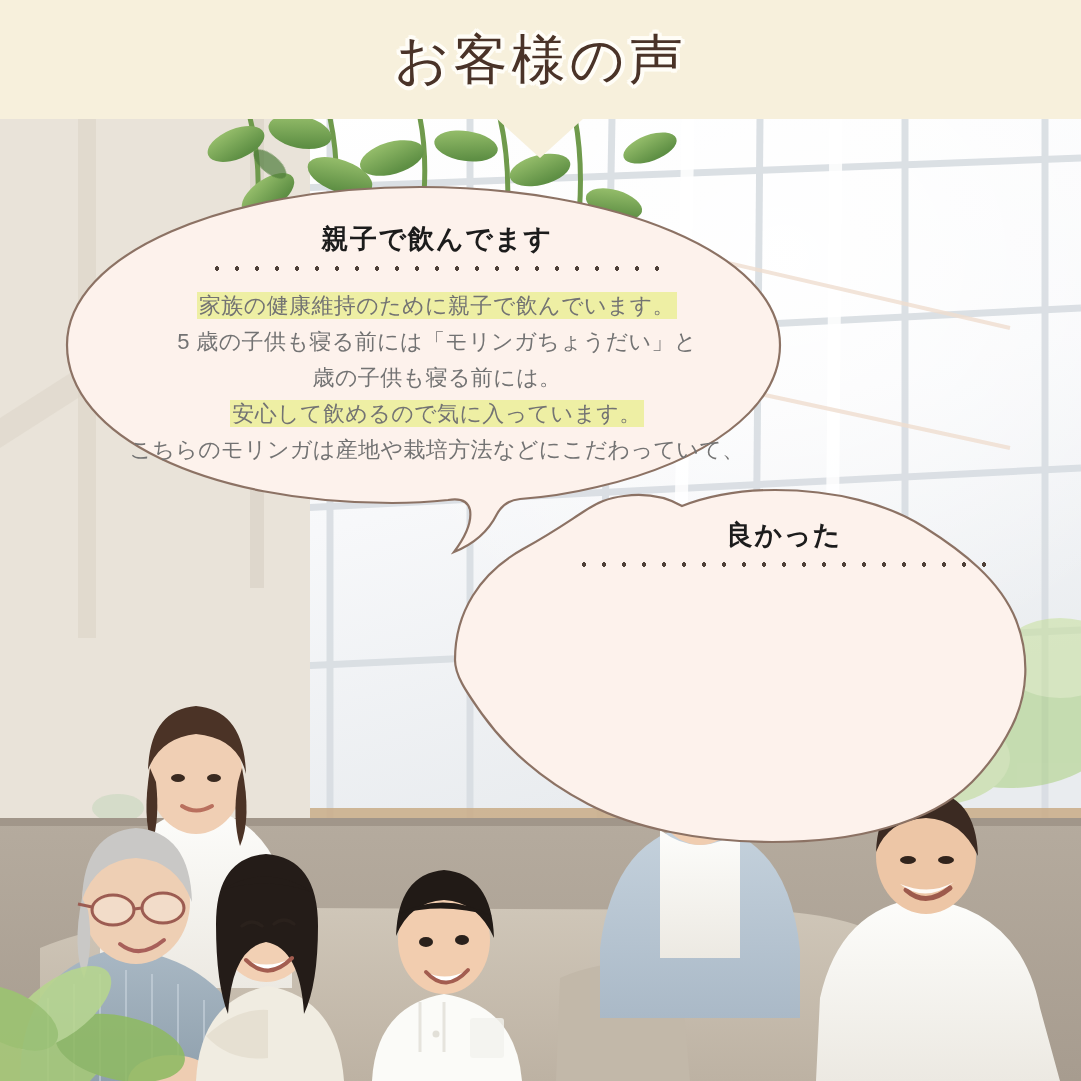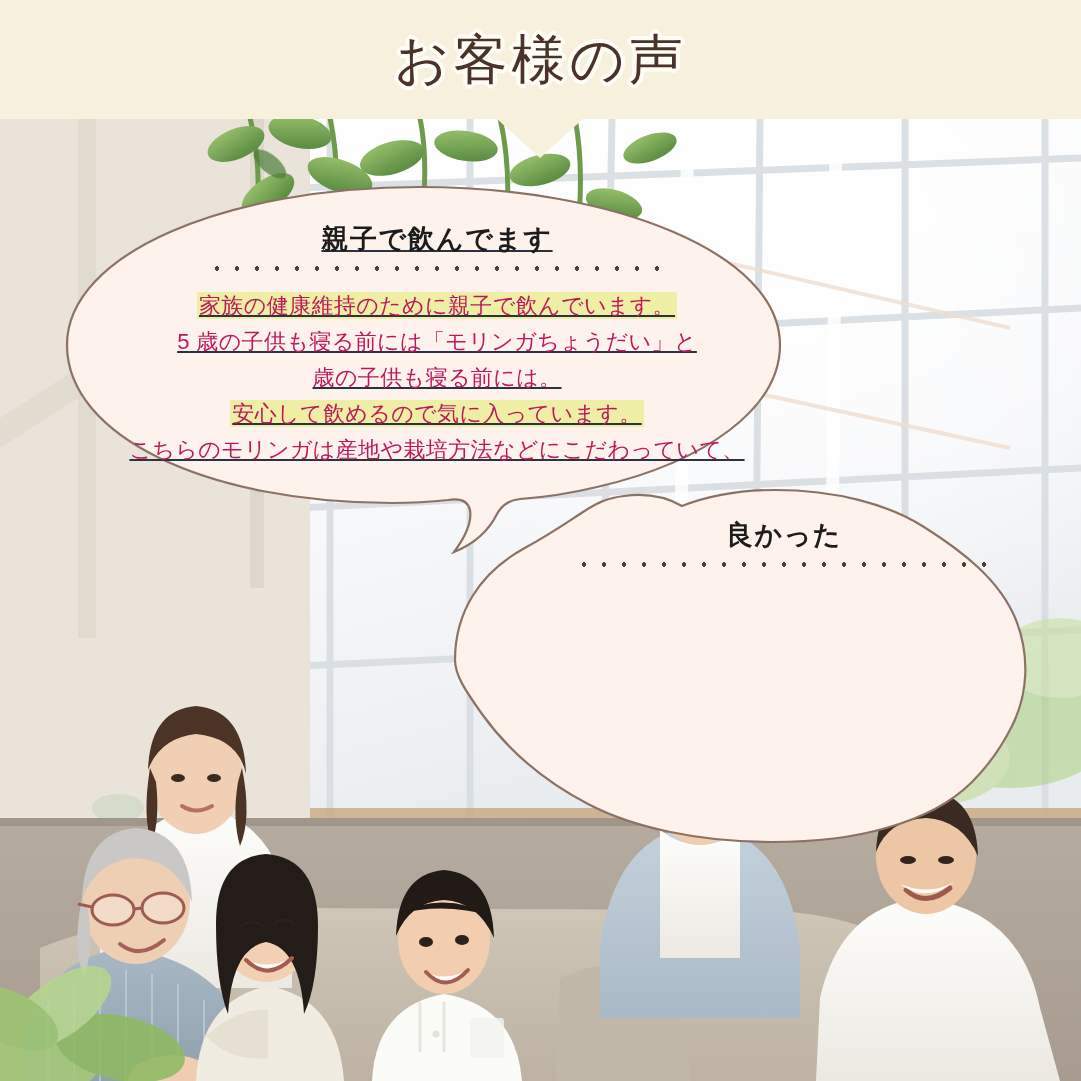--- a/index.html
+++ b/index.html
@@ -102,33 +102,33 @@
     background-image:radial-gradient(circle closest-side, #4e4038 96%, transparent 100%);
     background-size:20px 5px;
     background-repeat:repeat-x;
     background-position:center;
   }
   .bubble-body {
     margin-top:17px;
     font-size:22px;
     line-height:36px;
     letter-spacing:0.4px;
-    color:#be185d;
+    color:#737373;
     white-space:nowrap;
   }
   .bubble-body .ln { display:block; }
   .hl {
     background:#eeefa4;
     padding:1px 2px;
     box-decoration-break:clone;
     -webkit-box-decoration-break:clone;
   }
 
   
-  #bubble1-content { left:92px; top:222px; width:690px;text-decoration:underline; }
+  #bubble1-content { left:92px; top:222px; width:690px; }
   #bubble1-content .dot-rule { width:452px; }
 
   
   #bubble2-content { left:494px; top:518px; width:580px; }
   #bubble2-content .dot-rule { width:410px; }
 </style>
 </head>
 <body>
 
 <div id="stage">

